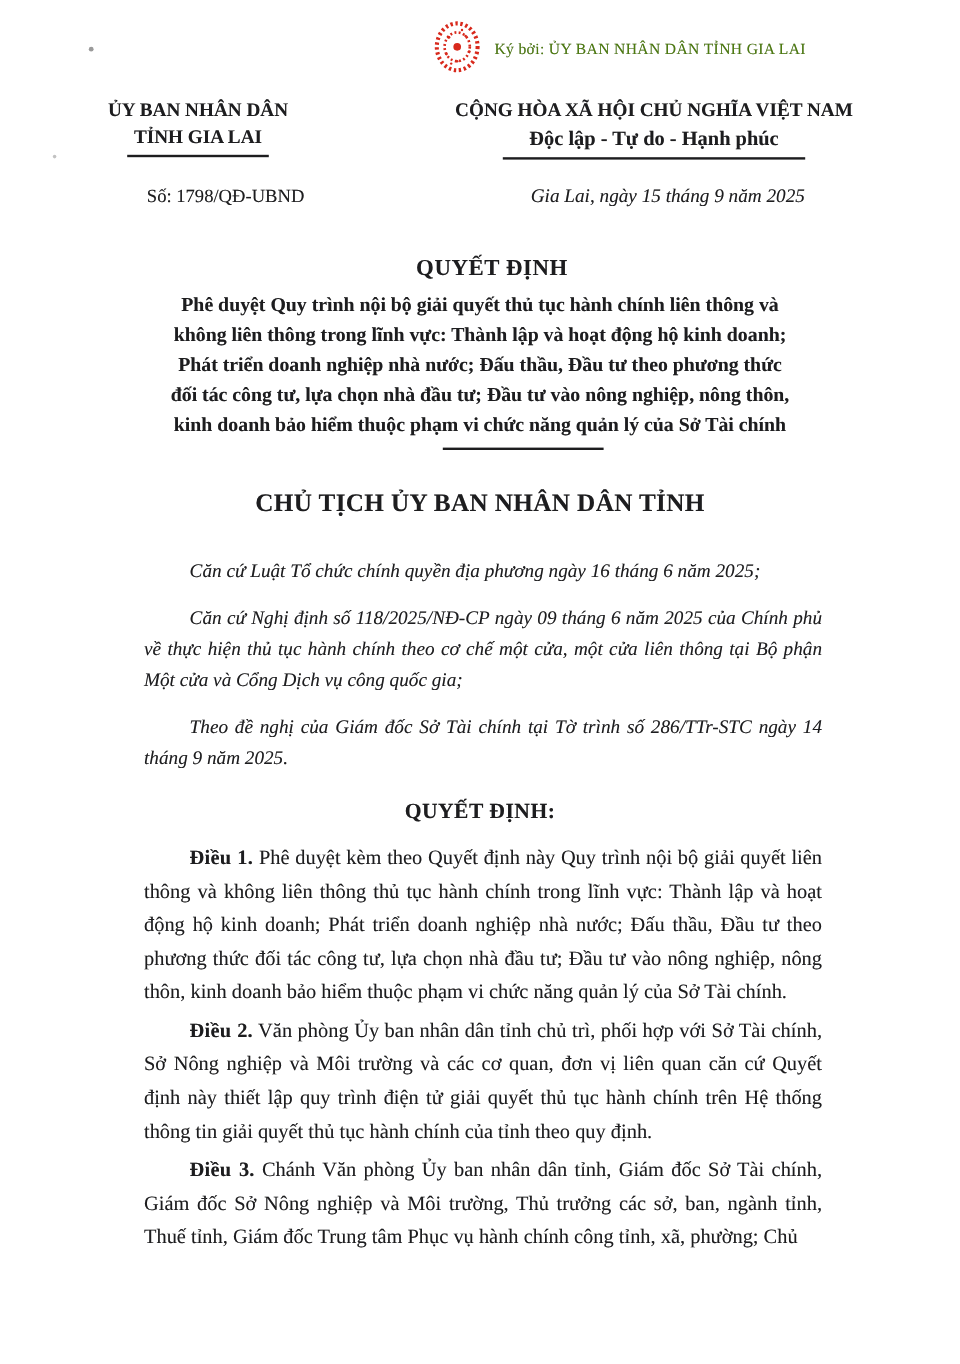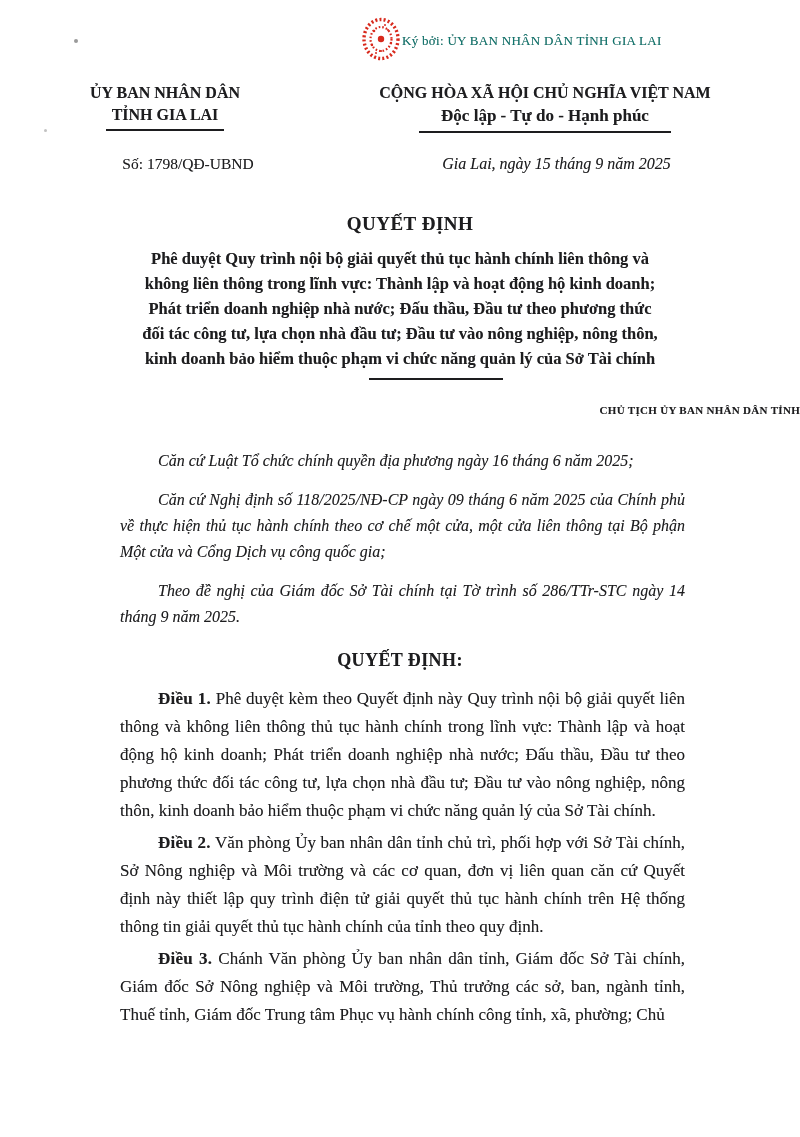--- a/index.html
+++ b/index.html
@@ -8,22 +8,22 @@
     width:800px;height:1137px;
     margin:0 auto;
     background:#ffffff;
     font-family:"Liberation Serif","DejaVu Serif",serif;
     color:#1d1d1f;
     overflow:hidden;
   }
   
   .sig-stamp{
     position:absolute;top:16px;left:360px;
-    display:flex;align-items:center;gap:0;
-    color:#0f766e;
+    display:flex;align-items:center;gap:10px;
+    color:#4d7c0f;
   }
   .sig-seal{width:42px;height:46px;flex:0 0 auto;filter:blur(.3px);}
   .sig-label{
     font-size:13px;letter-spacing:.3px;white-space:nowrap;
     transform:translateY(2px);
   }
   
   .speck{position:absolute;background:#9a9a9a;border-radius:50%;}
   .speck.s1{left:74px;top:39px;width:4px;height:4px;}
   .speck.s2{left:44px;top:129px;width:3px;height:3px;opacity:.6;}
@@ -51,30 +51,30 @@
   .place-date{
     flex:1 1 auto;text-align:center;padding-right:40px;
     font-style:italic;font-size:16px;
   }
   
   .decision-title{
     margin-top:40px;
     text-align:center;font-weight:bold;font-size:19px;letter-spacing:.5px;padding-left:20px;
   }
   .decision-subtitle{
-    margin-top:11px;
+    margin-top:6px;
     text-align:center;font-weight:bold;font-size:16.5px;line-height:25px;
   }
   .title-rule{
     width:134px;height:2px;background:#1d1d1f;border:0;
     margin:7px auto 0;transform:translateX(36px);
   }
   .authority-heading{
-    margin-top:24px;
-    text-align:right;font-weight:bold;font-size:11px;letter-spacing:.3px;
+    margin-top:32px;
+    text-align:center;font-weight:bold;font-size:21px;letter-spacing:.3px;
   }
   
   .body-col{margin:0 115px 0 120px;}
   .preamble-wrap{margin-top:32px;}
   .preamble{
     font-style:italic;font-size:16px;line-height:26px;
     text-align:justify;text-indent:38px;
     margin:0 0 13px 0;
   }
   .decision-order-heading{

